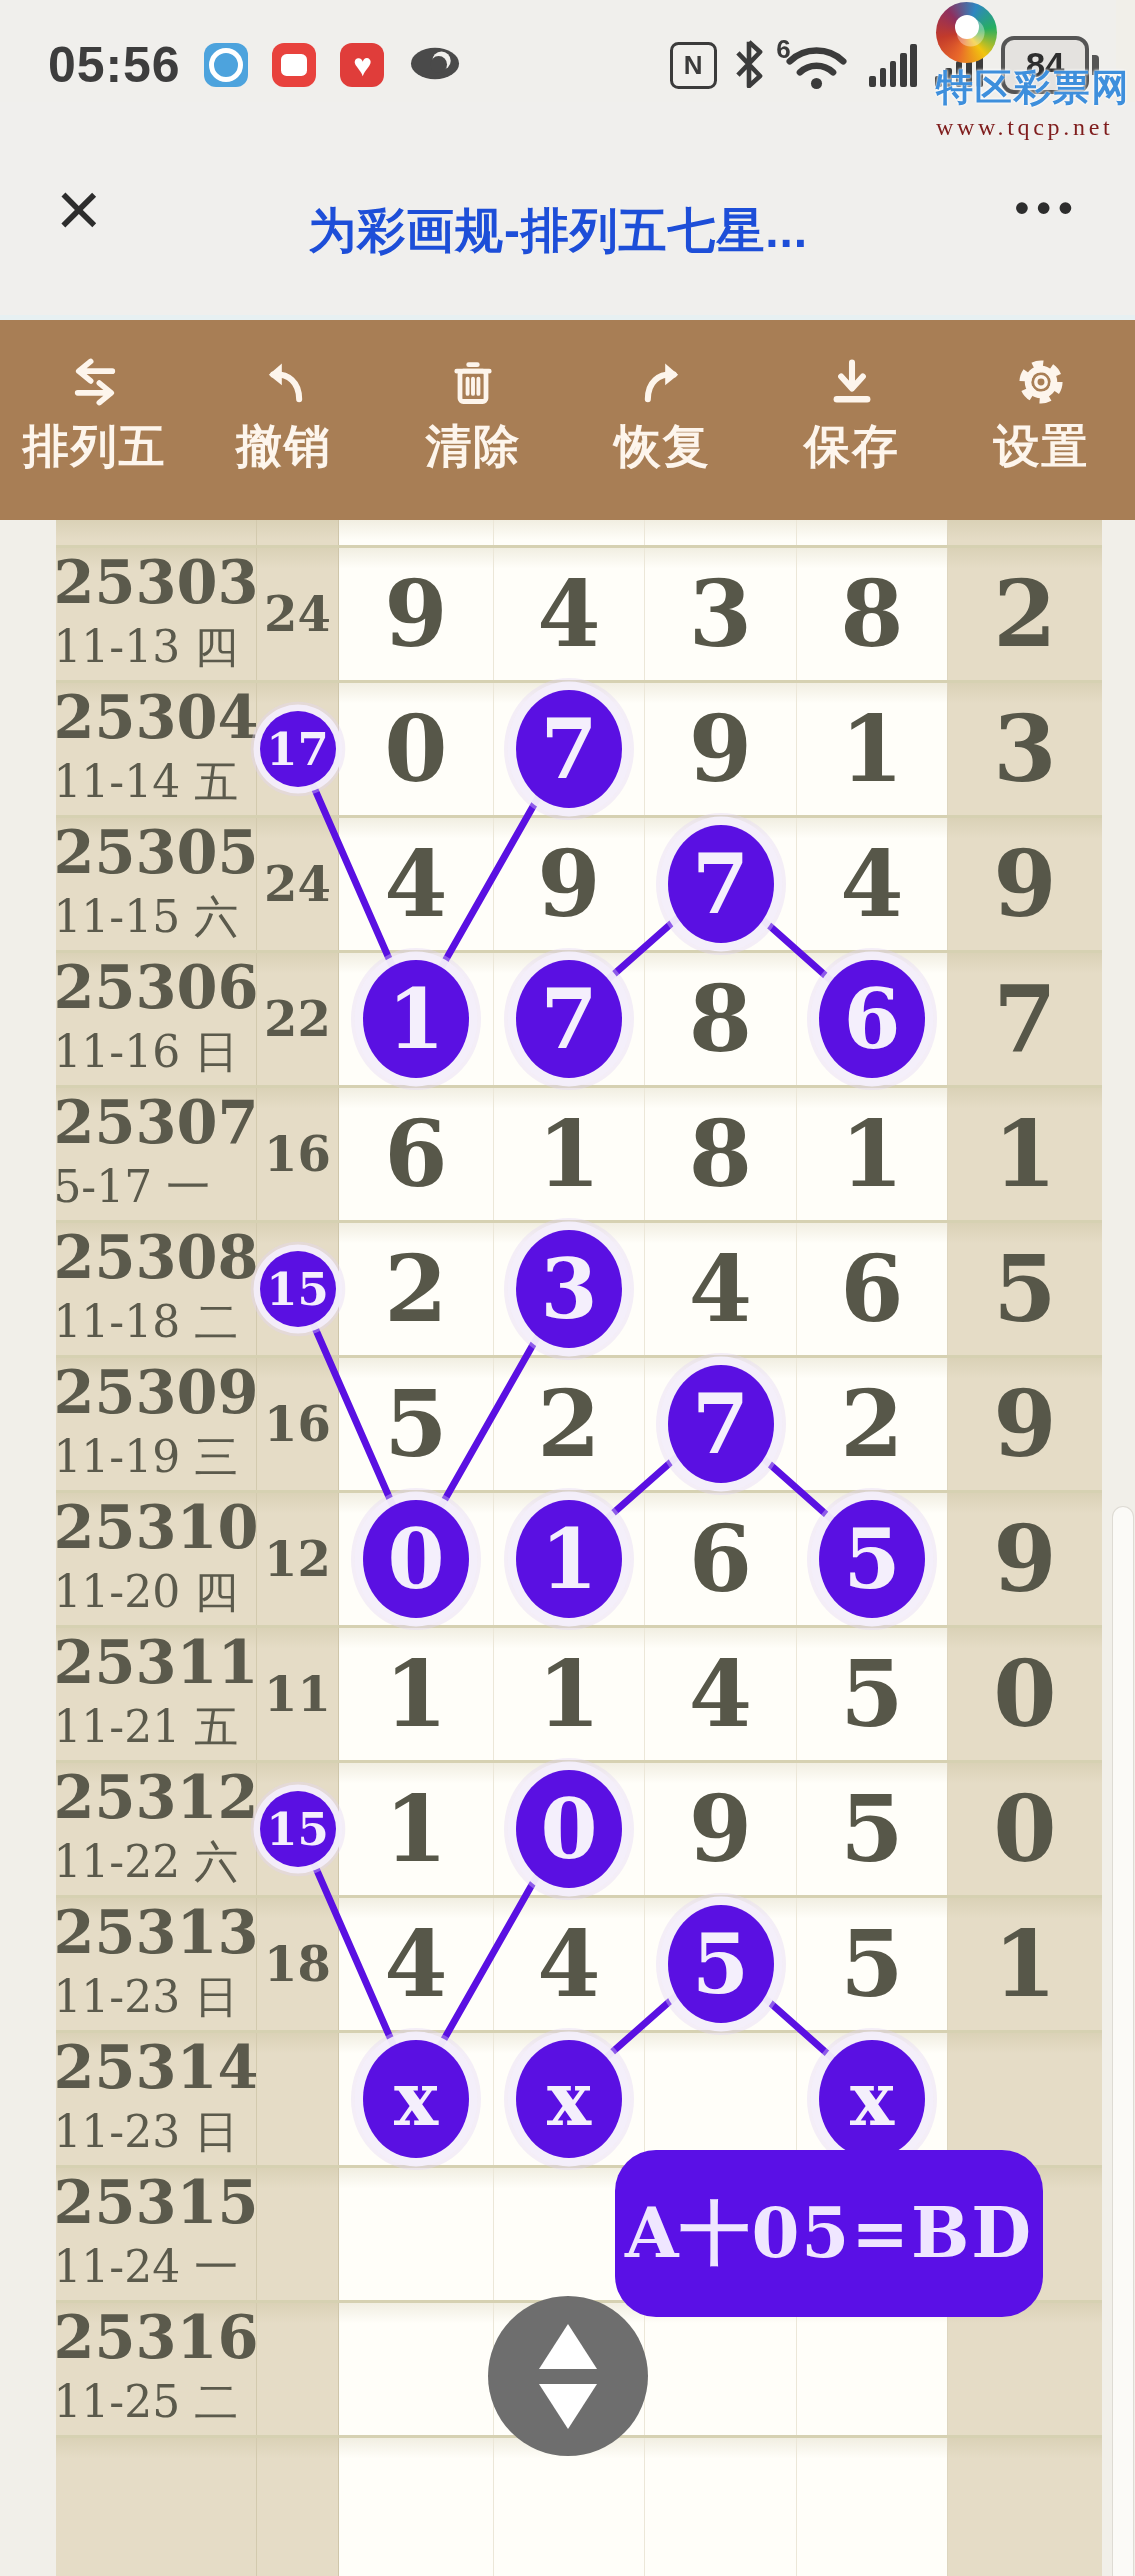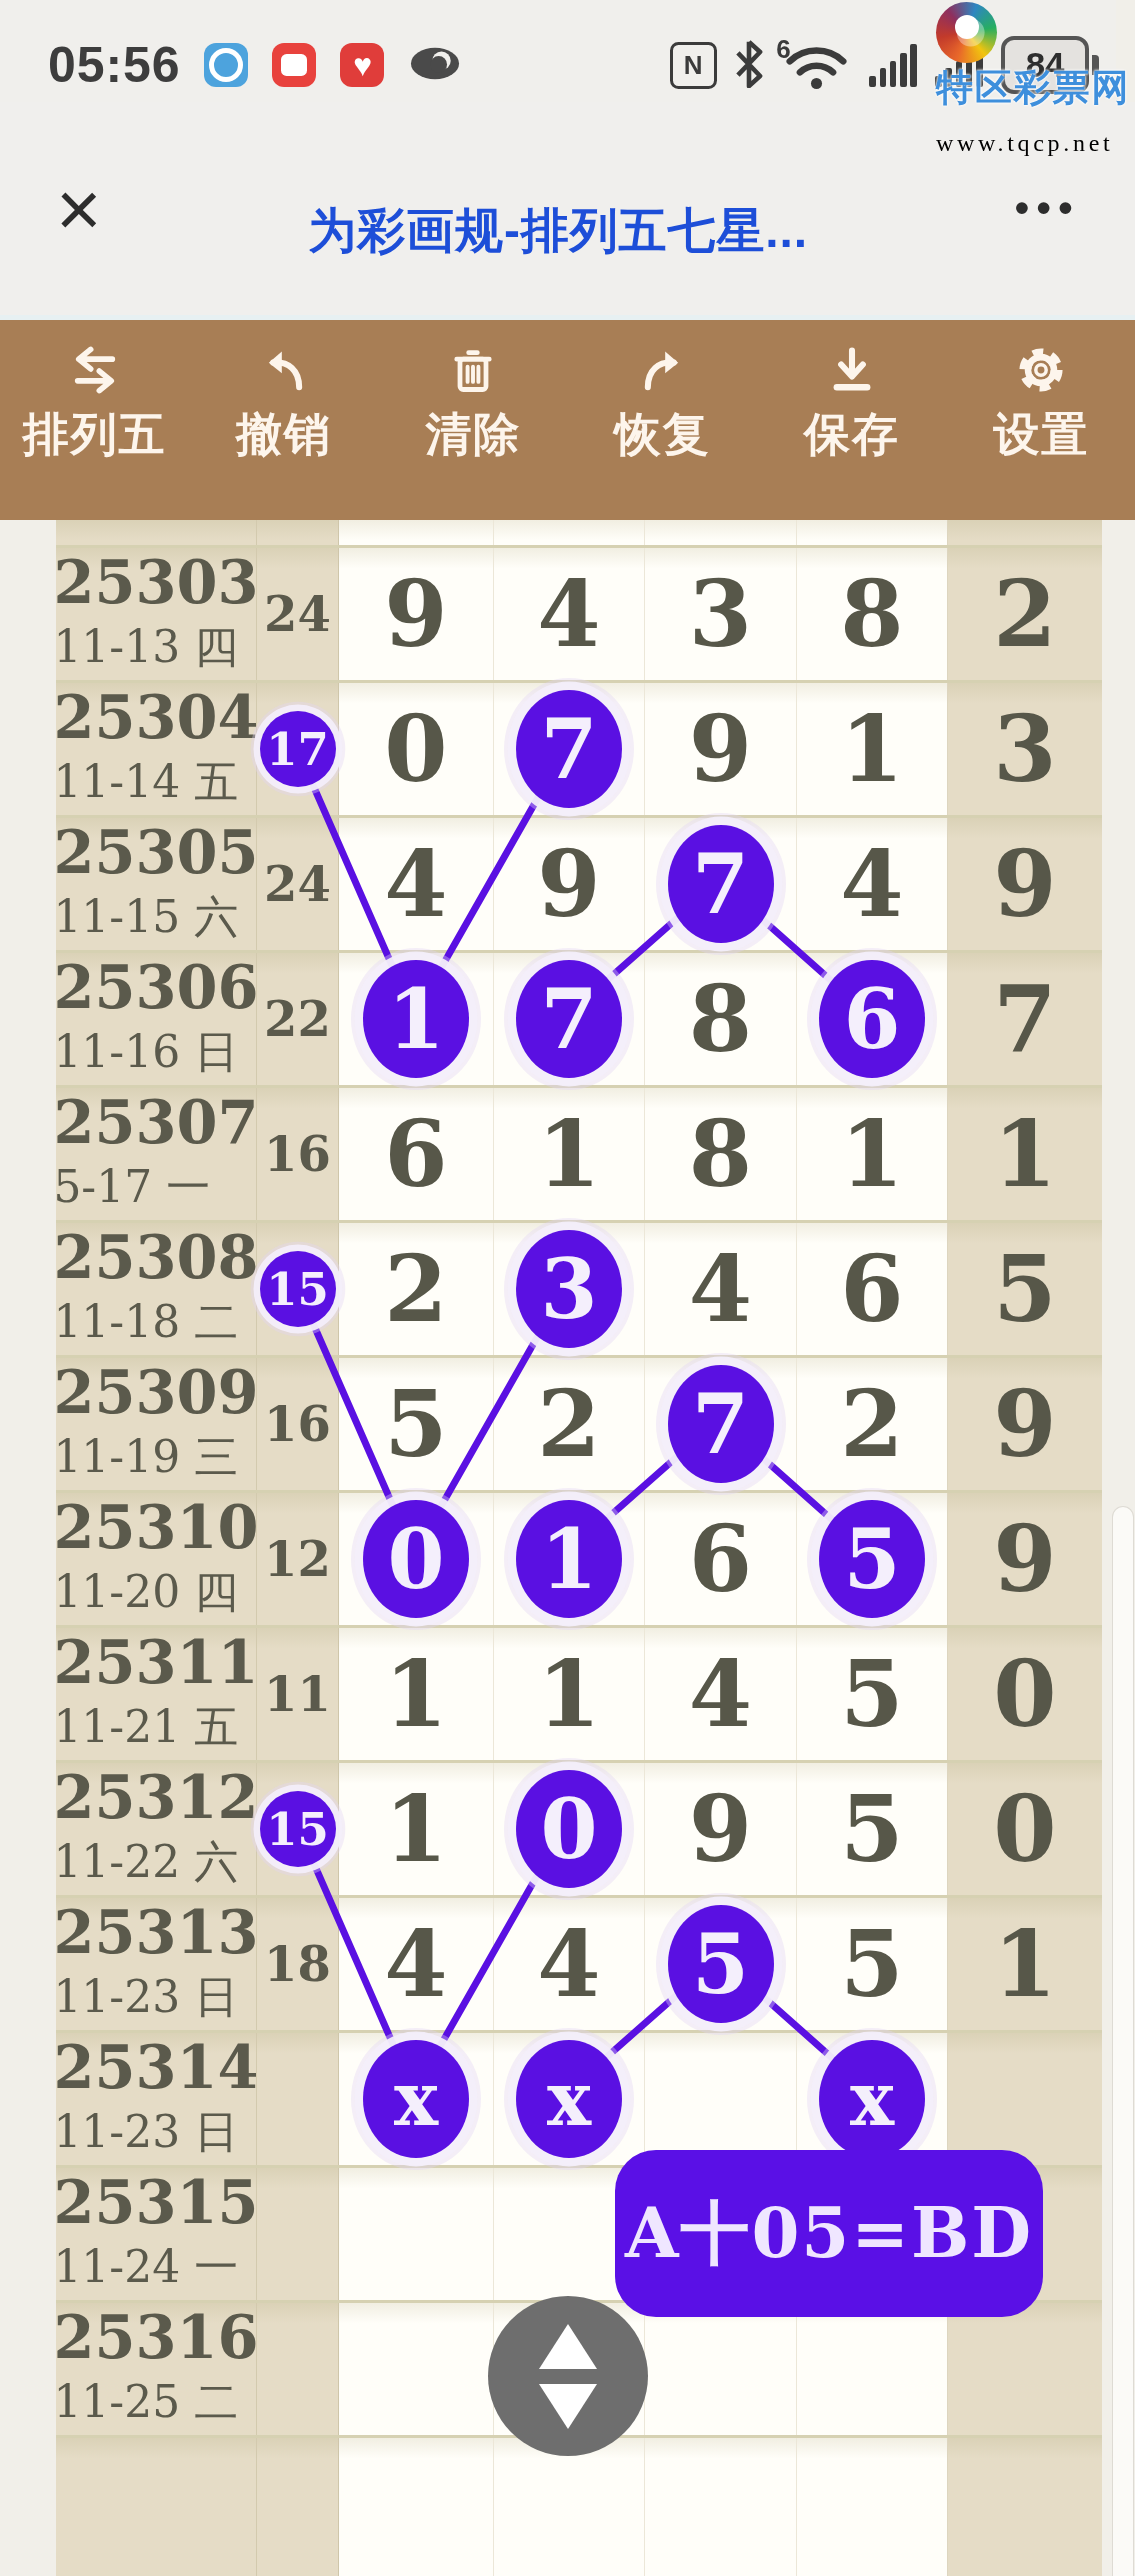--- a/index.html
+++ b/index.html
@@ -31,33 +31,33 @@
   .batt-nub{width:7.4px;height:20.4px;background:#555;border-radius:0 3.7px 3.7px 0;margin-left:2.8px;}
 
   
   #watermark{position:absolute;top:1.9px;right:5.6px;display:flex;align-items:flex-start;z-index:9;flex-direction:column;}
   .wm-logo{width:61px;height:61px;border-radius:50%;
      background:conic-gradient(from 200deg,#e8672a,#c23a2b,#8e2f5e,#2e86c1,#27ae60,#f1c40f,#e8672a);
      position:relative;margin-right:7.4px;}
   .wm-logo:after{content:"";position:absolute;left:18.6px;top:13px;width:24px;height:24px;border-radius:50%;
      background:#fff;box-shadow:3.7px 5.6px 0 1.9px rgba(255,255,255,.35);}
   .wm-txt .wm-title{font-size:37px;font-weight:bold;color:#3e8fdc;text-shadow:0 0 2.8px #fff,0 0 2.8px #fff;letter-spacing:1.9px;}
-  .wm-txt .wm-url{font-size:24px;color:#000000;letter-spacing:3.7px;margin-top:17px;font-family:"Liberation Serif",serif;}
+  .wm-txt .wm-url{font-size:24px;color:#7f1d1d;letter-spacing:3.7px;margin-top:1px;font-family:"Liberation Serif",serif;}
 
   
   #title-bar{position:absolute;left:0;top:102px;width:1136px;height:218px;background:#f0efed;
      display:flex;align-items:center;box-sizing:border-box;padding:0 56px;
      border-bottom:5.6px solid #e7f0f2;}
   .tb-close{font-size:78px;font-weight:300;color:#2d2d2d;line-height:1;}
   .tb-title{flex:1;text-align:center;font-size:48px;font-weight:bold;color:#1d4ed8;letter-spacing:0.9px;margin-top:44px;}
   .tb-more{font-size:41px;font-weight:bold;color:#2d2d2d;letter-spacing:7.4px;}
 
   
   #toolbar{position:absolute;left:0;top:320px;width:1136px;height:200px;background:#a87e55;
-     display:flex;box-sizing:border-box;padding-top:24px;}
+     display:flex;box-sizing:border-box;padding-top:36px;}
   .tool{flex:1;display:flex;flex-direction:column;align-items:center;gap:13px;color:#fdf5ec;}
   .tool svg{display:block;}
   .tool .tl{font-size:46px;font-weight:bold;letter-spacing:1.9px;line-height:1.1;}
 
   
   #table{position:absolute;left:56px;top:520px;width:1046px;}
   .row{display:grid;grid-template-columns:200px 82px 155px 151px 152px 151px 155px;
        height:135px;box-sizing:border-box;border-top:3.7px solid #d6d1b2;}
   .row.partial-top{height:25px;border-top:none;}
   .row.partial-bottom{height:148px;}

